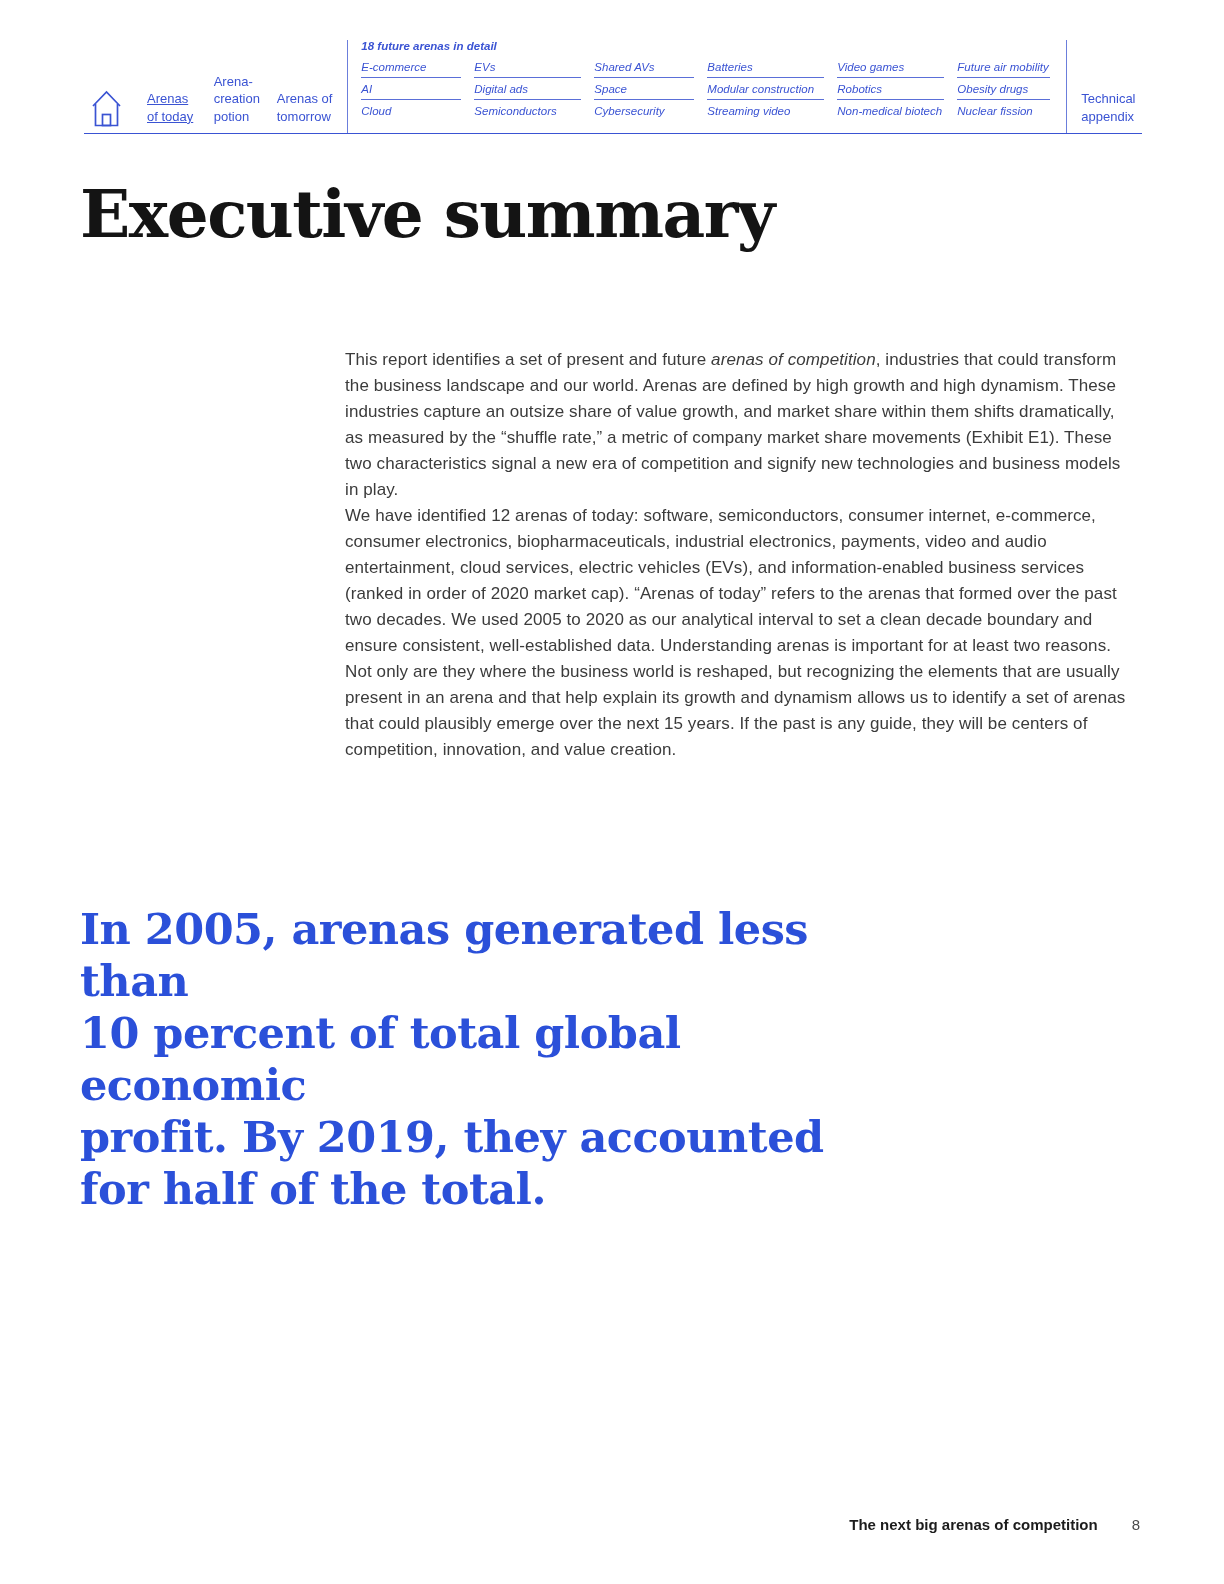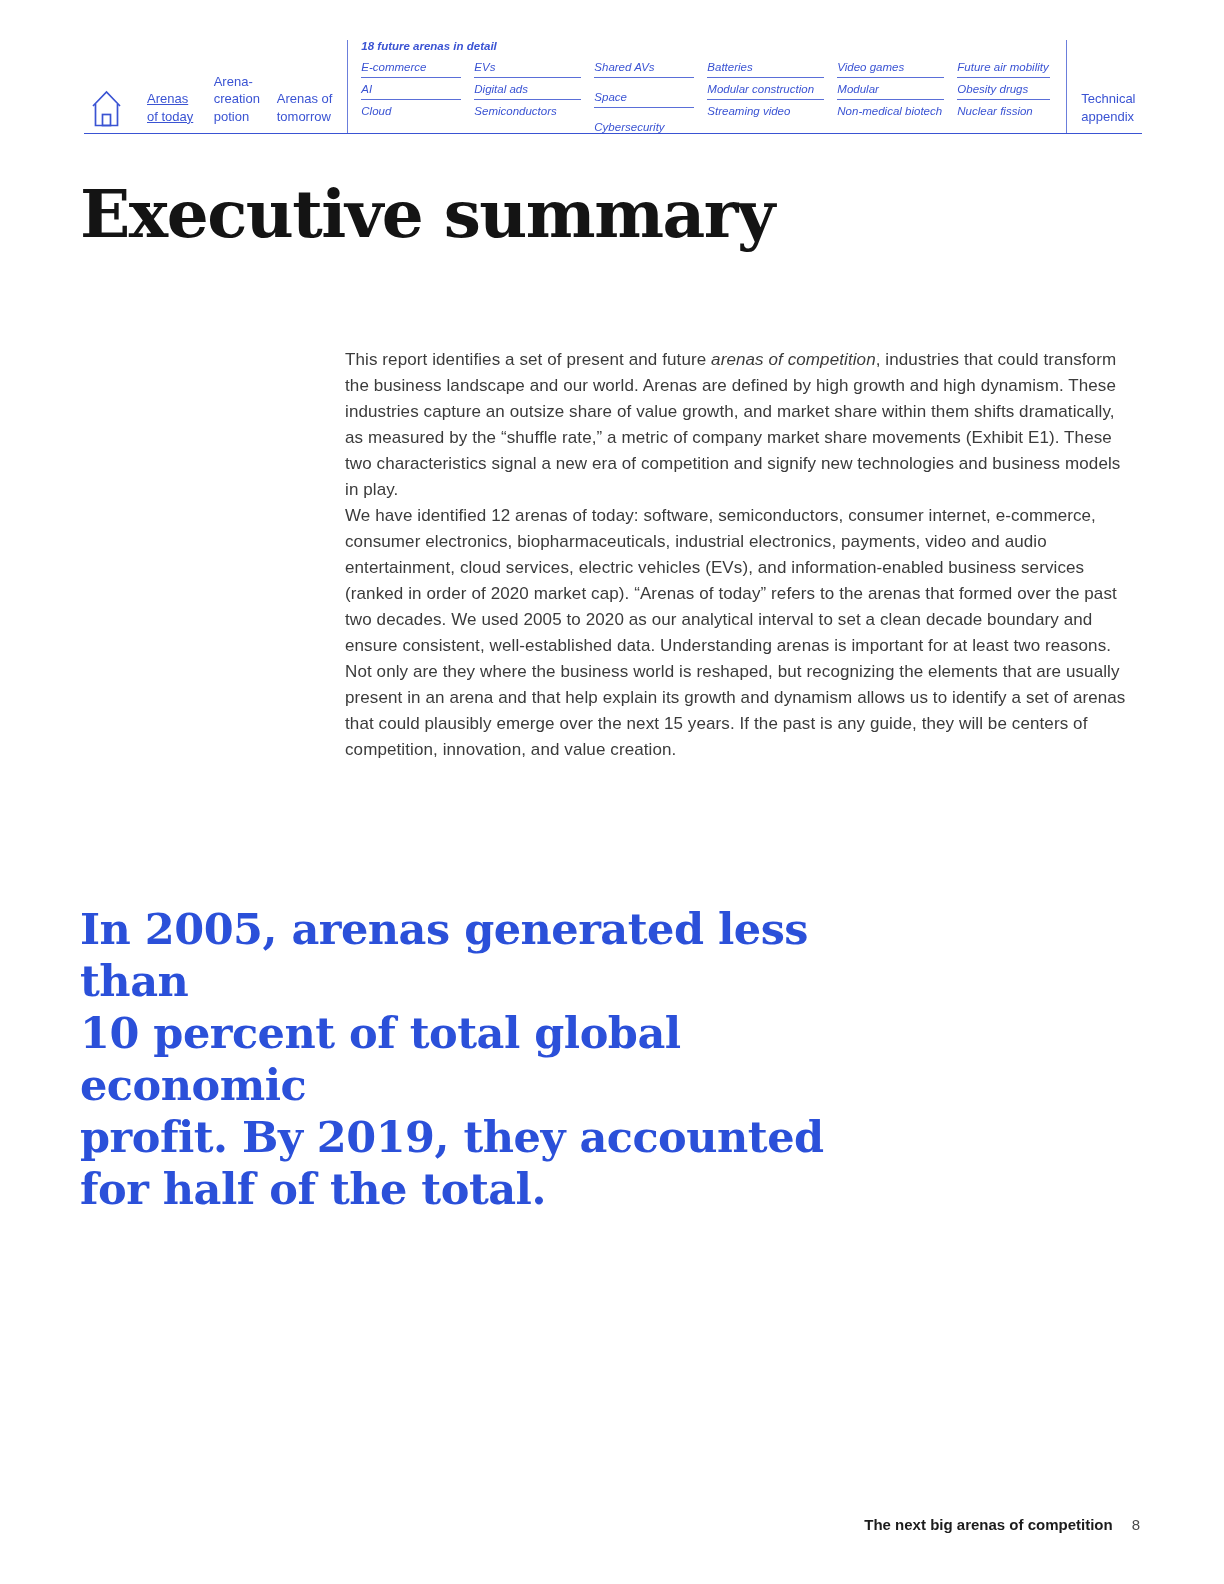--- a/index.html
+++ b/index.html
@@ -39,21 +39,21 @@
     display:flex;flex-direction:column;justify-content:flex-start;
   }
   .fg-title{
     font-size:11.5px;font-weight:700;font-style:italic;
     color:var(--nav-blue);margin:0 0 4px 0;
   }
   .fg-cols{display:flex;}
   .fg-col{display:flex;flex-direction:column;margin-right:13px;}
   .fg-col:nth-child(1){width:100px;}
   .fg-col:nth-child(2){width:107px;}
-  .fg-col:nth-child(3){width:100px;gap:8px;}
+  .fg-col:nth-child(3){width:100px;}
   .fg-col:nth-child(4){width:117px;}
   .fg-col:nth-child(5){width:107px;}
   .fg-col:nth-child(6){width:93px;margin-right:0;}
   .fg-cell{
     font-size:11.5px;font-style:italic;color:var(--nav-blue);
     text-decoration:none;display:block;padding:5px 0 4px 0;
     border-bottom:1px solid var(--nav-underline);
   }
   .fg-col .fg-cell:last-child{border-bottom:none;padding-bottom:0;}
   .ni-tech{margin-left:14px;width:64px;}
@@ -79,21 +79,21 @@
   .pullquote{
     position:absolute;left:80px;top:903px;width:780px;margin:0;
     font-family:"DejaVu Serif", serif;font-weight:700;
     font-size:43px;line-height:52px;letter-spacing:-0.5px;
     color:var(--quote-blue);white-space:pre-line;
   }
 
   
   .footer{
     position:absolute;left:84px;right:84px;top:1516px;
-    display:flex;justify-content:flex-end;align-items:baseline;gap:19px;
+    display:flex;justify-content:flex-end;align-items:baseline;gap:34px;
   }
   .footer-title{font-size:15px;font-weight:700;color:#1c1c1c;}
   .page-num{font-size:15px;color:#4b4b4b;}
 </style>
 </head>
 <body>
 
 <header class="topnav">
   <a class="home">
     <svg width="33" height="41" viewBox="0 0 33 41">
@@ -128,21 +128,21 @@
         <a class="fg-cell">Space</a>
         <a class="fg-cell">Cybersecurity</a>
       </div>
       <div class="fg-col">
         <a class="fg-cell">Batteries</a>
         <a class="fg-cell">Modular construction</a>
         <a class="fg-cell">Streaming video</a>
       </div>
       <div class="fg-col">
         <a class="fg-cell">Video games</a>
-        <a class="fg-cell">Modular</a>
+        <a class="fg-cell">Robotics</a>
         <a class="fg-cell">Non-medical biotech</a>
       </div>
       <div class="fg-col">
         <a class="fg-cell">Future air mobility</a>
         <a class="fg-cell">Obesity drugs</a>
         <a class="fg-cell">Nuclear fission</a>
       </div>
     </div>
   </div>
 

